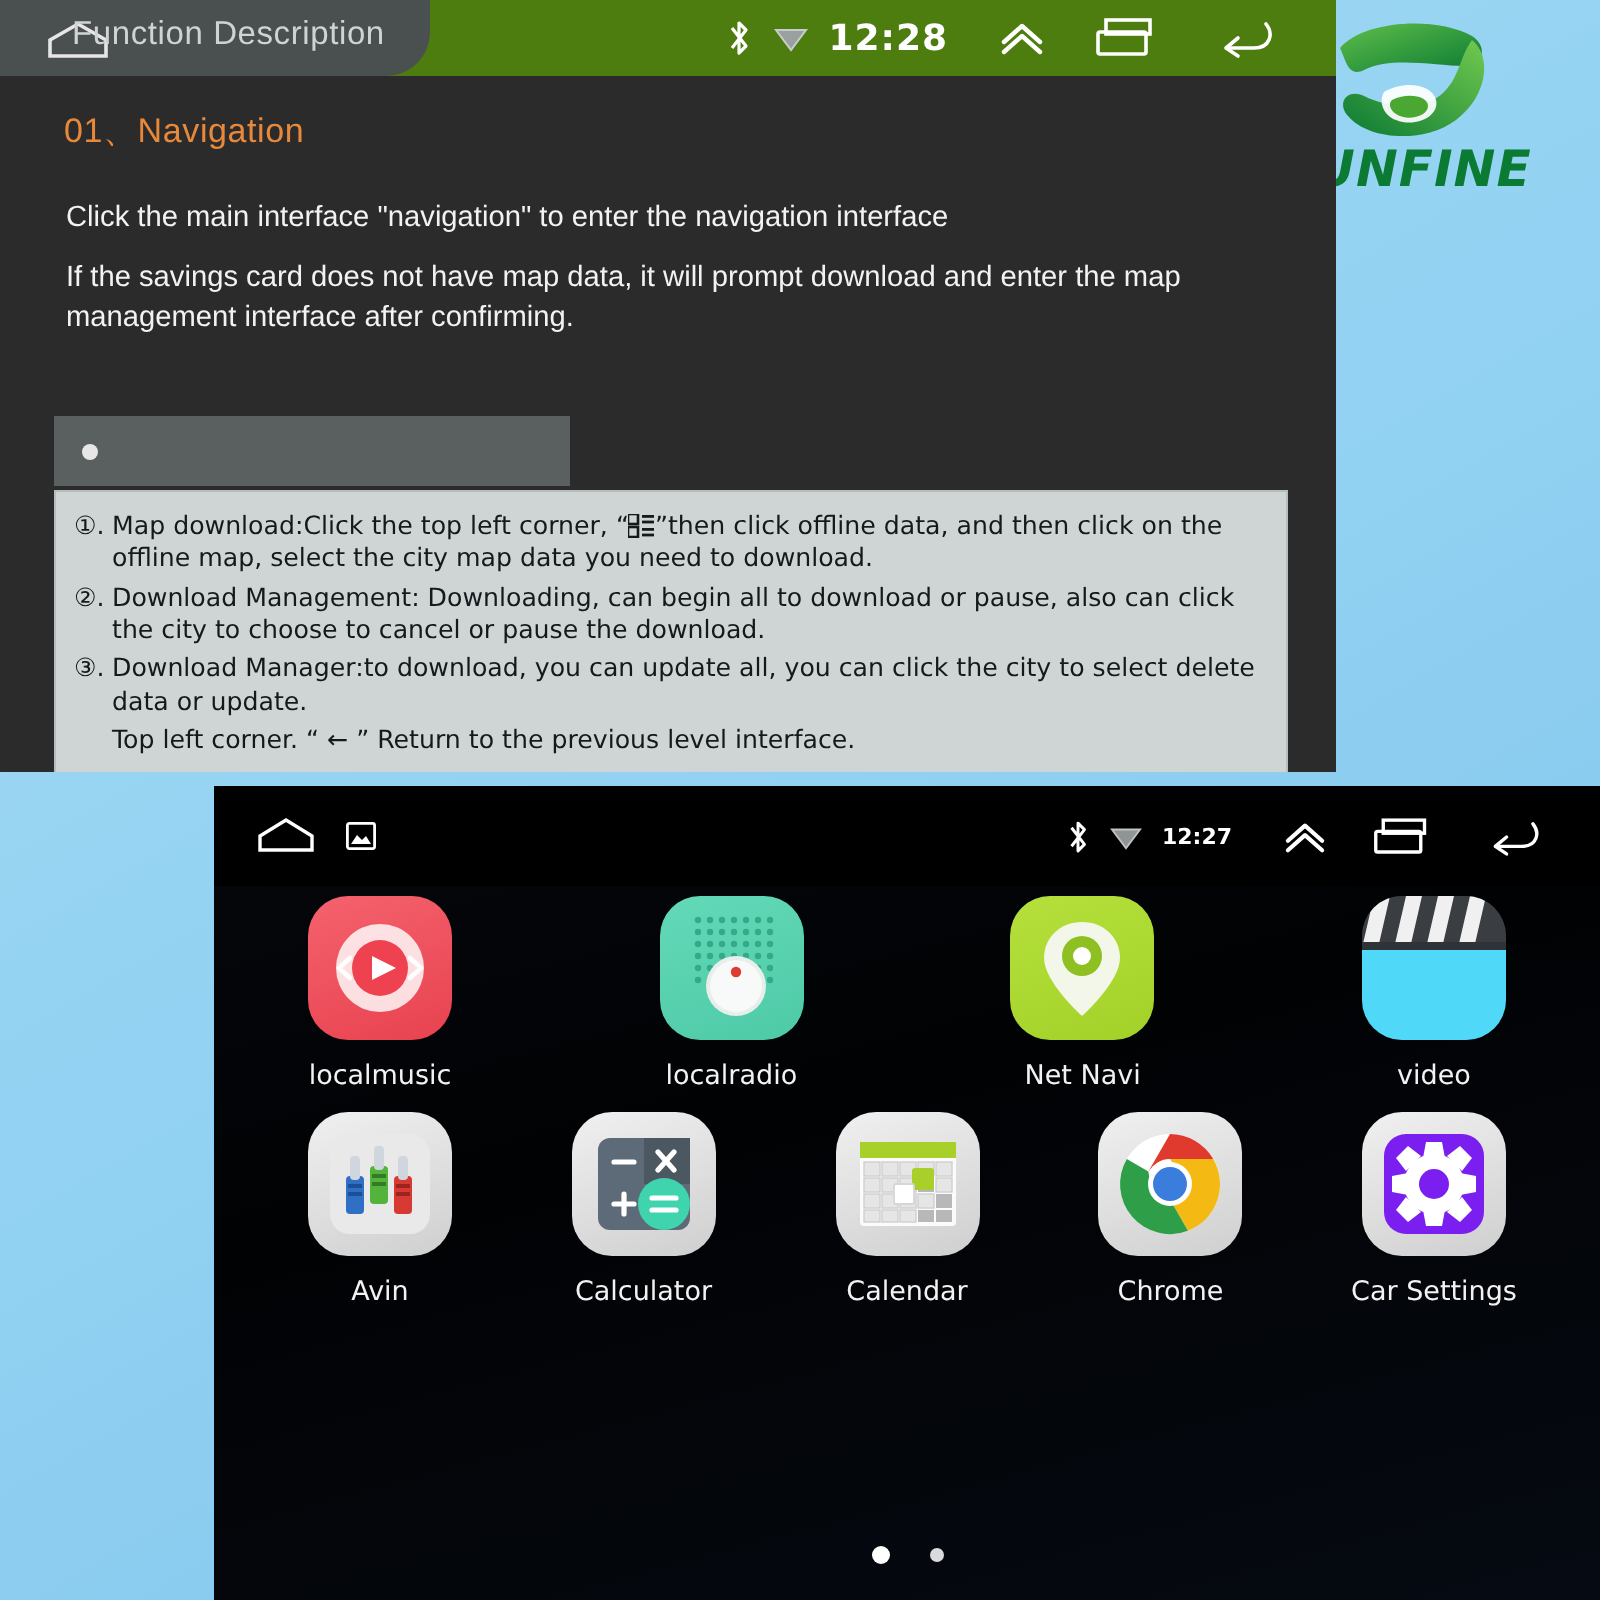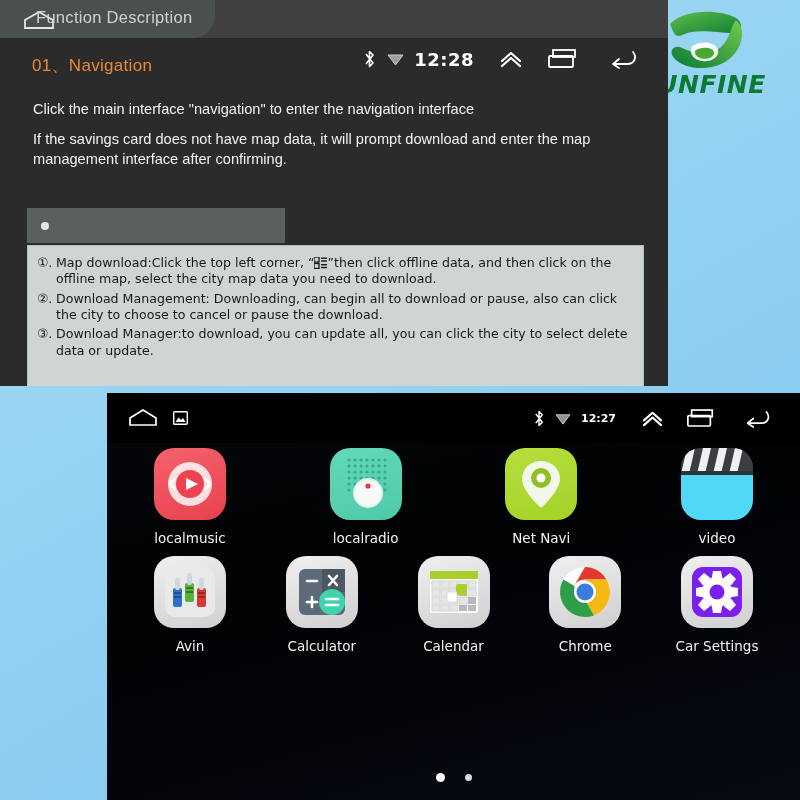--- a/index.html
+++ b/index.html
@@ -35,42 +35,42 @@
   }
 
   
   #doc-panel {
     position: absolute; left: 0; top: 0; width: 668px; height: 386px;
     background: #2b2b2b; overflow: hidden;
   }
   
   #doc-titlebar {
     position: absolute; left: 0; top: 0; width: 668px; height: 38px;
-    background: #404040;
+    background: #4d7c0f;
     text-decoration: underline;
   }
   #doc-tab {
     position: absolute; left: 0; top: 0; width: 215px; height: 38px;
     background: #4a4f4f;
     border-radius: 0 0 22px 0;
   }
   #doc-title {
     position: absolute; left: 36px; top: 8px;
     font-size: 16.5px; color: #cfd3d3; letter-spacing: 0.3px;
     white-space: nowrap;
   }
   #doc-home-icon {
     position: absolute; left: 22px; top: 9px; width: 34px; height: 22px;
   }
 
   
   #doc-status {
     position: absolute; right: 0; top: 0; height: 38px; width: 420px;
     display: flex; align-items: center; justify-content: flex-end;
-    gap: 0px; padding-right: 14px; margin-top: 40px;
+    gap: 0px; padding-right: 14px;
   }
   .sb-icon { display: flex; align-items: center; justify-content: center; color: #e8e8e8; }
   #doc-status .sb-bt { width: 26px; }
   #doc-status .sb-wifi { width: 26px; margin-right: 6px; }
   #doc-status .sb-clock {
     font-size: 18px; font-weight: bold; color: #ffffff;
     letter-spacing: 0.5px; margin-right: 16px;
     font-family: "DejaVu Sans", sans-serif;
   }
   #doc-status .sb-up { width: 42px; }
@@ -299,20 +299,21 @@
         <div class="doc-li">
           <span class="num">②.</span>
           <span class="txt">Download Management: Downloading, can begin all to download or pause, also can click the city to choose to cancel or pause the download.</span>
         </div>
 
         <div class="doc-li">
           <span class="num">③.</span>
           <span class="txt">Download Manager:to download, you can update all, you can click the city to select delete data or update.</span>
         </div>
 
+        <div class="doc-li-sub">Top left corner. “ ← ” Return to the previous level interface.</div>
       </div>
     </div>
   </div>
 
   <div id="launcher">
 
     <div id="launcher-statusbar">
       <div id="ls-left">
         <span class="sb-icon">
           <svg width="32" height="20" viewBox="0 0 32 20">

